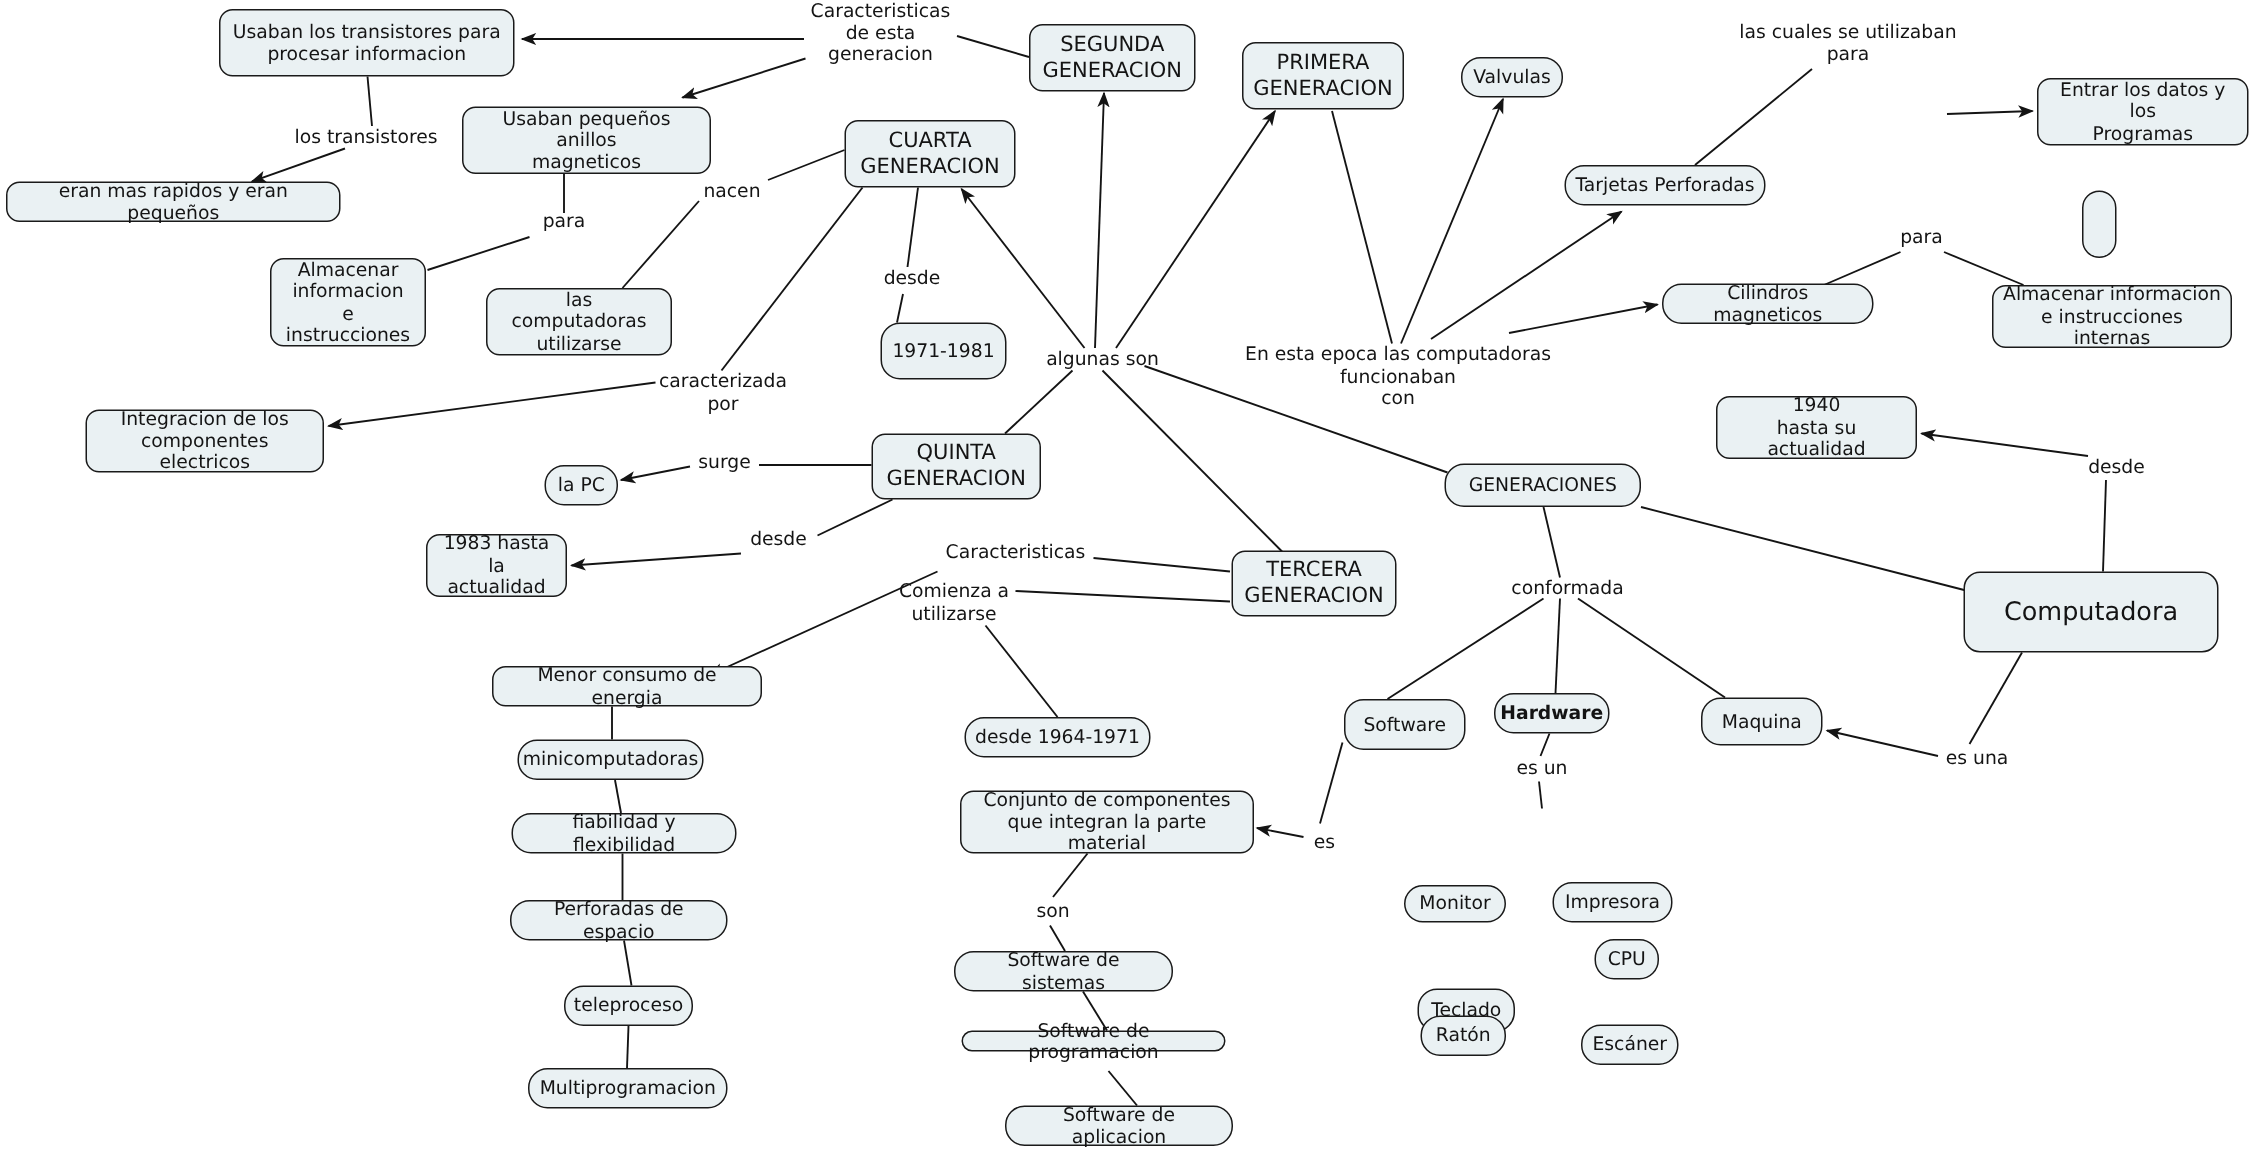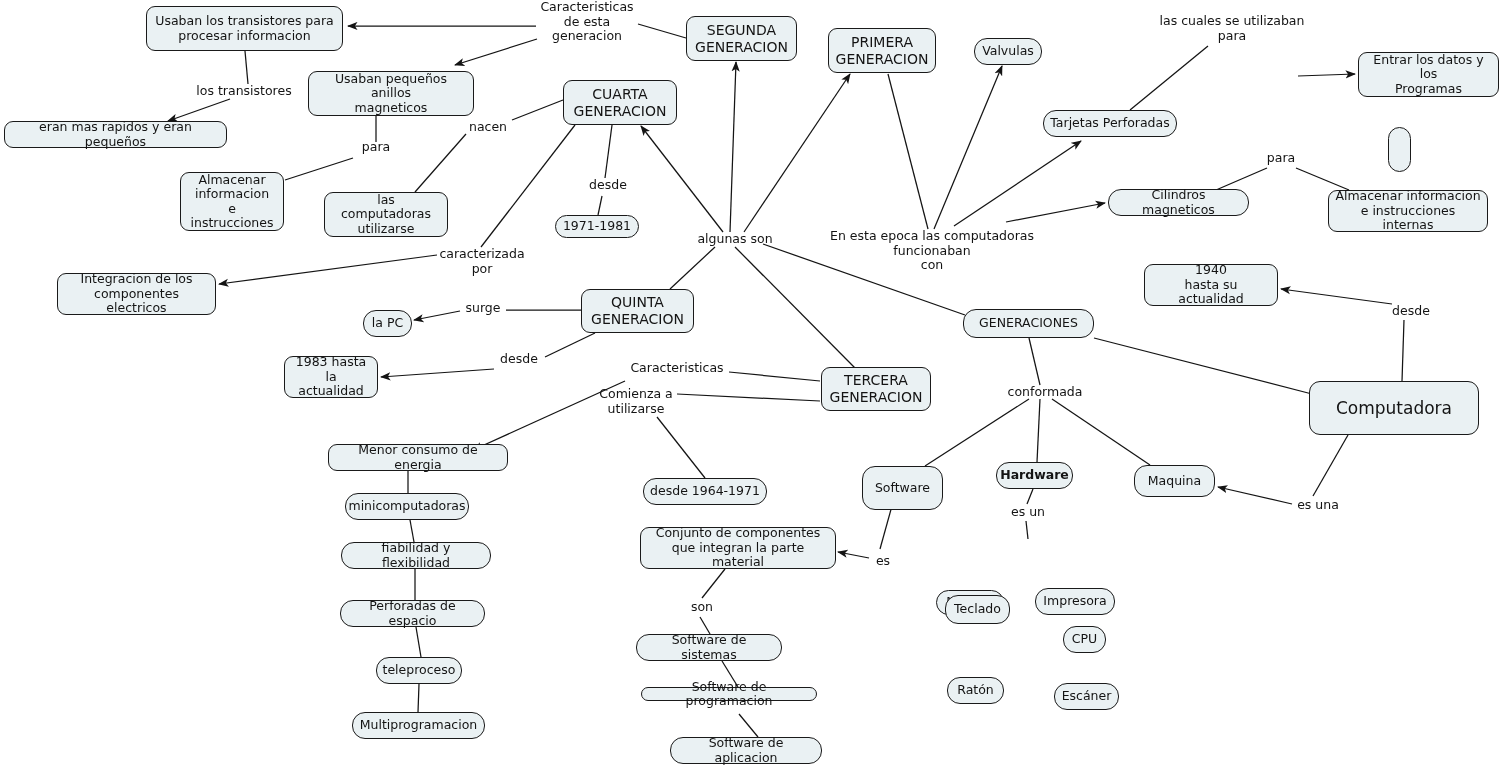--- a/index.html
+++ b/index.html
@@ -150,21 +150,21 @@
 GENERACION</div>
     <div class="node big" style="left: 686px; top: 16px; width: 111px; height: 45px;">SEGUNDA
 GENERACION</div>
     <div class="node big" style="left: 828px; top: 28px; width: 108px; height: 45px;">PRIMERA
 GENERACION</div>
     <div class="node pill" style="left: 974px; top: 38px; width: 68px; height: 27px;">Valvulas</div>
     <div class="node pill" style="left: 1043px; top: 110px; width: 134px; height: 27px;">Tarjetas Perforadas</div>
     <div class="node" style="left: 1358px; top: 52px; width: 141px; height: 45px;">Entrar los datos y los
 Programas</div>
     <div class="node empty" style="left: 1388px; top: 127px; width: 23px; height: 45px;"></div>
-    <div class="node pill" style="left: 555px; top: 215px; width: 84px; height: 23px;">1971-1981</div>
+    <div class="node pill" style="left: 587px; top: 215px; width: 84px; height: 38px;">1971-1981</div>
     <div class="node pill" style="left: 1108px; top: 189px; width: 141px; height: 27px;">Cilindros magneticos</div>
     <div class="node" style="left: 1328px; top: 190px; width: 160px; height: 42px;">Almacenar informacion
 e instrucciones internas</div>
     <div class="node" style="left: 57px; top: 273px; width: 159px; height: 42px;">Integracion de los
 componentes electricos</div>
     <div class="node pill" style="left: 363px; top: 310px; width: 49px; height: 27px;">la PC</div>
     <div class="node" style="left: 284px; top: 356px; width: 94px; height: 42px;">1983 hasta
 la actualidad</div>
     <div class="node big" style="left: 581px; top: 289px; width: 113px; height: 44px;">QUINTA
 GENERACION</div>
@@ -179,26 +179,26 @@
     <div class="node pill" style="left: 341px; top: 542px; width: 150px; height: 27px;">fiabilidad y flexibilidad</div>
     <div class="node pill" style="left: 340px; top: 600px; width: 145px; height: 27px;">Perforadas de espacio</div>
     <div class="node pill" style="left: 376px; top: 657px; width: 86px; height: 27px;">teleproceso</div>
     <div class="node pill" style="left: 352px; top: 712px; width: 133px; height: 27px;">Multiprogramacion</div>
     <div class="node pill" style="left: 643px; top: 478px; width: 124px; height: 27px;">desde 1964-1971</div>
     <div class="node" style="left: 640px; top: 527px; width: 196px; height: 42px;">Conjunto de componentes
 que integran la parte material</div>
     <div class="node pill" style="left: 636px; top: 634px; width: 146px; height: 27px;">Software de sistemas</div>
     <div class="node pill" style="left: 641px; top: 687px; width: 176px; height: 14px;">Software de programacion</div>
     <div class="node pill" style="left: 670px; top: 737px; width: 152px; height: 27px;">Software de aplicacion</div>
-    <div class="node pill" style="left: 862px; top: 466px; width: 81px; height: 44px;">Software</div>
+    <div class="node pill" style="left: 896px; top: 466px; width: 81px; height: 34px;">Software</div>
     <div class="node pill" style="left: 996px; top: 462px; width: 77px; height: 27px; font-weight: bold;">Hardware</div>
     <div class="node pill" style="left: 1134px; top: 465px; width: 81px; height: 32px;">Maquina</div>
     <div class="node pill" style="left: 936px; top: 590px; width: 68px; height: 25px;">Monitor</div>
     <div class="node pill" style="left: 1035px; top: 588px; width: 80px; height: 27px;">Impresora</div>
-    <div class="node pill" style="left: 945px; top: 595px; width: 65px; height: 29px;">Teclado</div>
+    <div class="node pill" style="left: 945px; top: 659px; width: 65px; height: 29px;">Teclado</div>
     <div class="node pill" style="left: 1063px; top: 626px; width: 43px; height: 27px;">CPU</div>
     <div class="node pill" style="left: 947px; top: 677px; width: 57px; height: 27px;">Ratón</div>
     <div class="node pill" style="left: 1054px; top: 683px; width: 65px; height: 27px;">Escáner</div>
     <div class="linklabel" style="left: 537px; top: 0px; width: 100px;">Caracteristicas
 de esta
 generacion</div>
     <div class="linklabel" style="left: 194px; top: 84px; width: 100px;">los transistores</div>
     <div class="linklabel" style="left: 356px; top: 140px; width: 40px;">para</div>
     <div class="linklabel" style="left: 465px; top: 120px; width: 46px;">nacen</div>
     <div class="linklabel" style="left: 586px; top: 178px; width: 44px;">desde</div>

